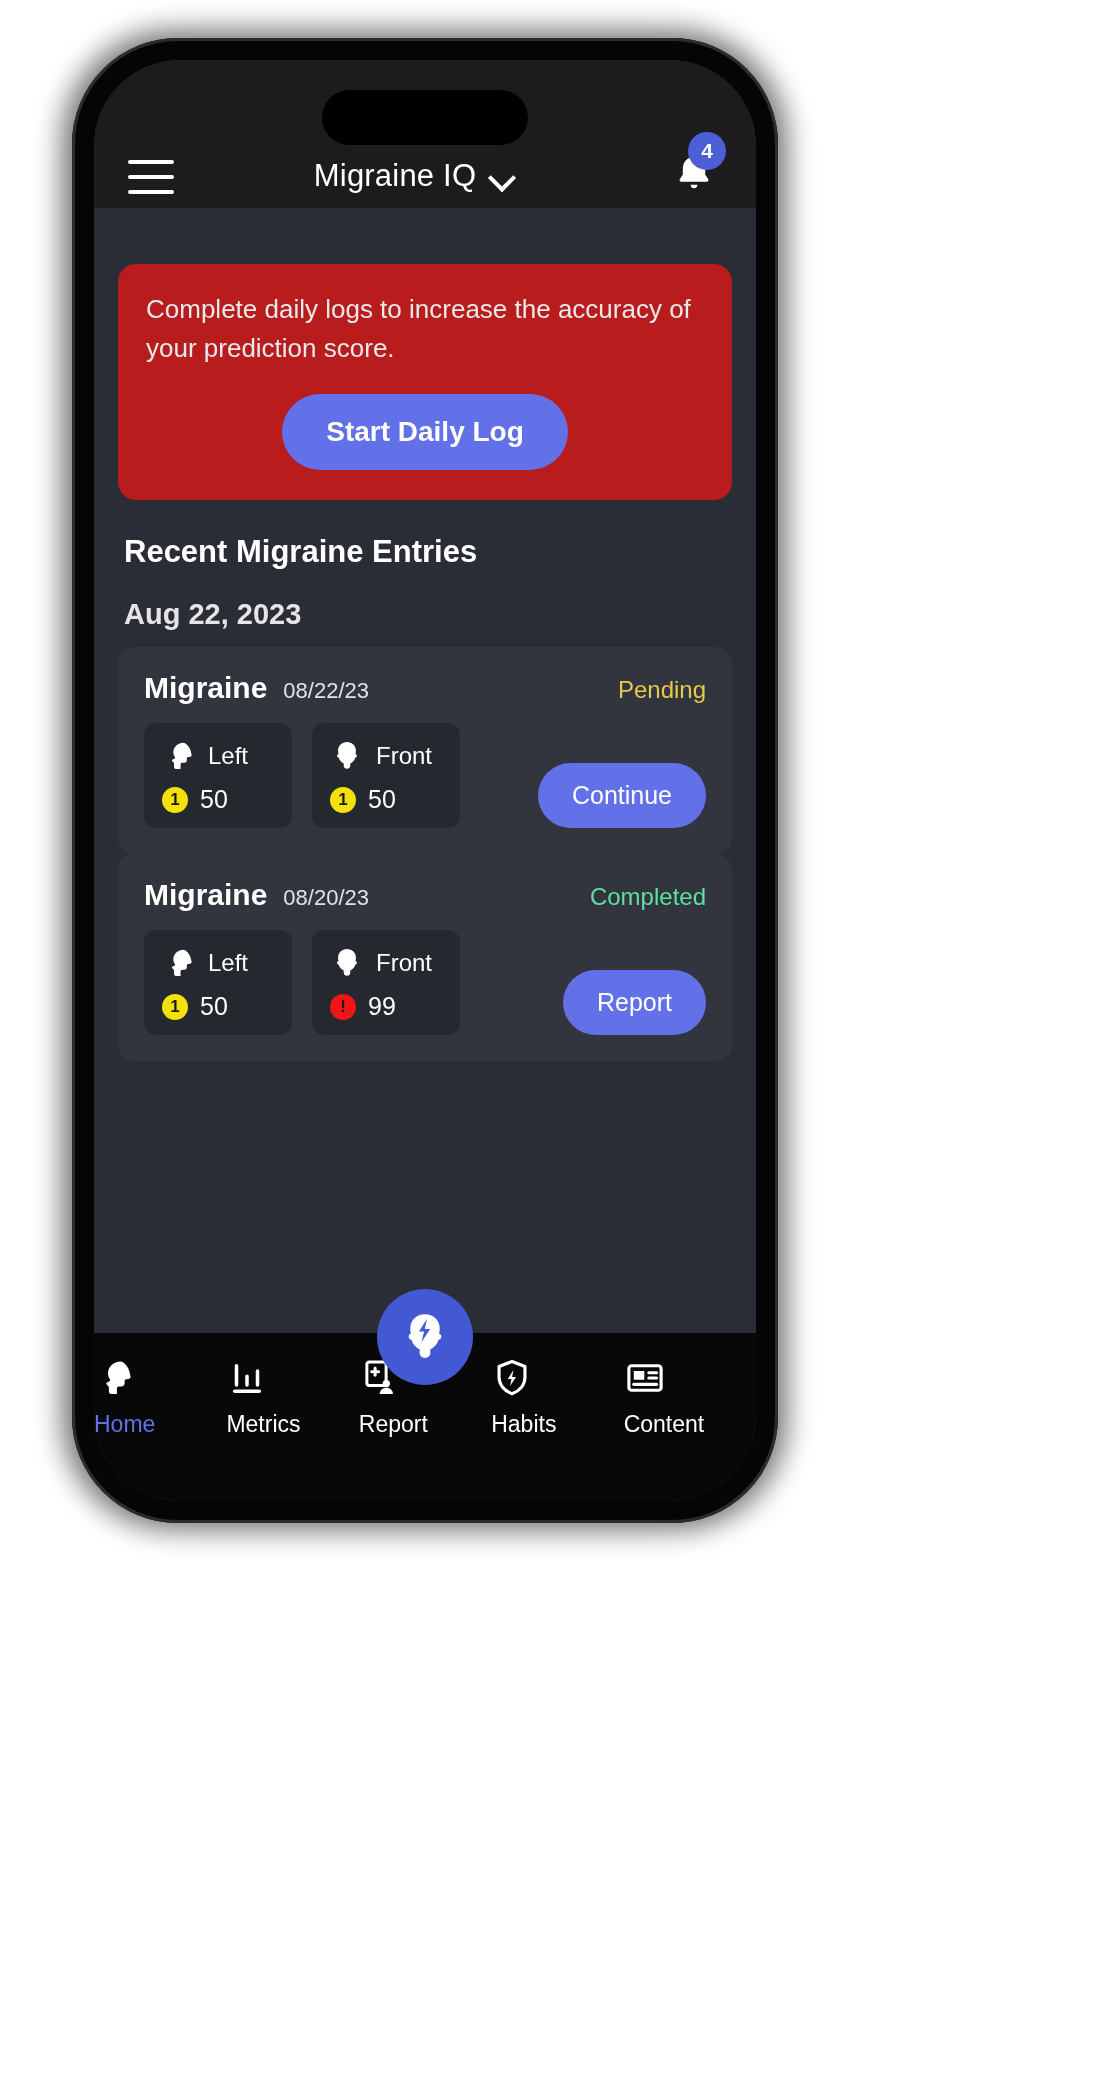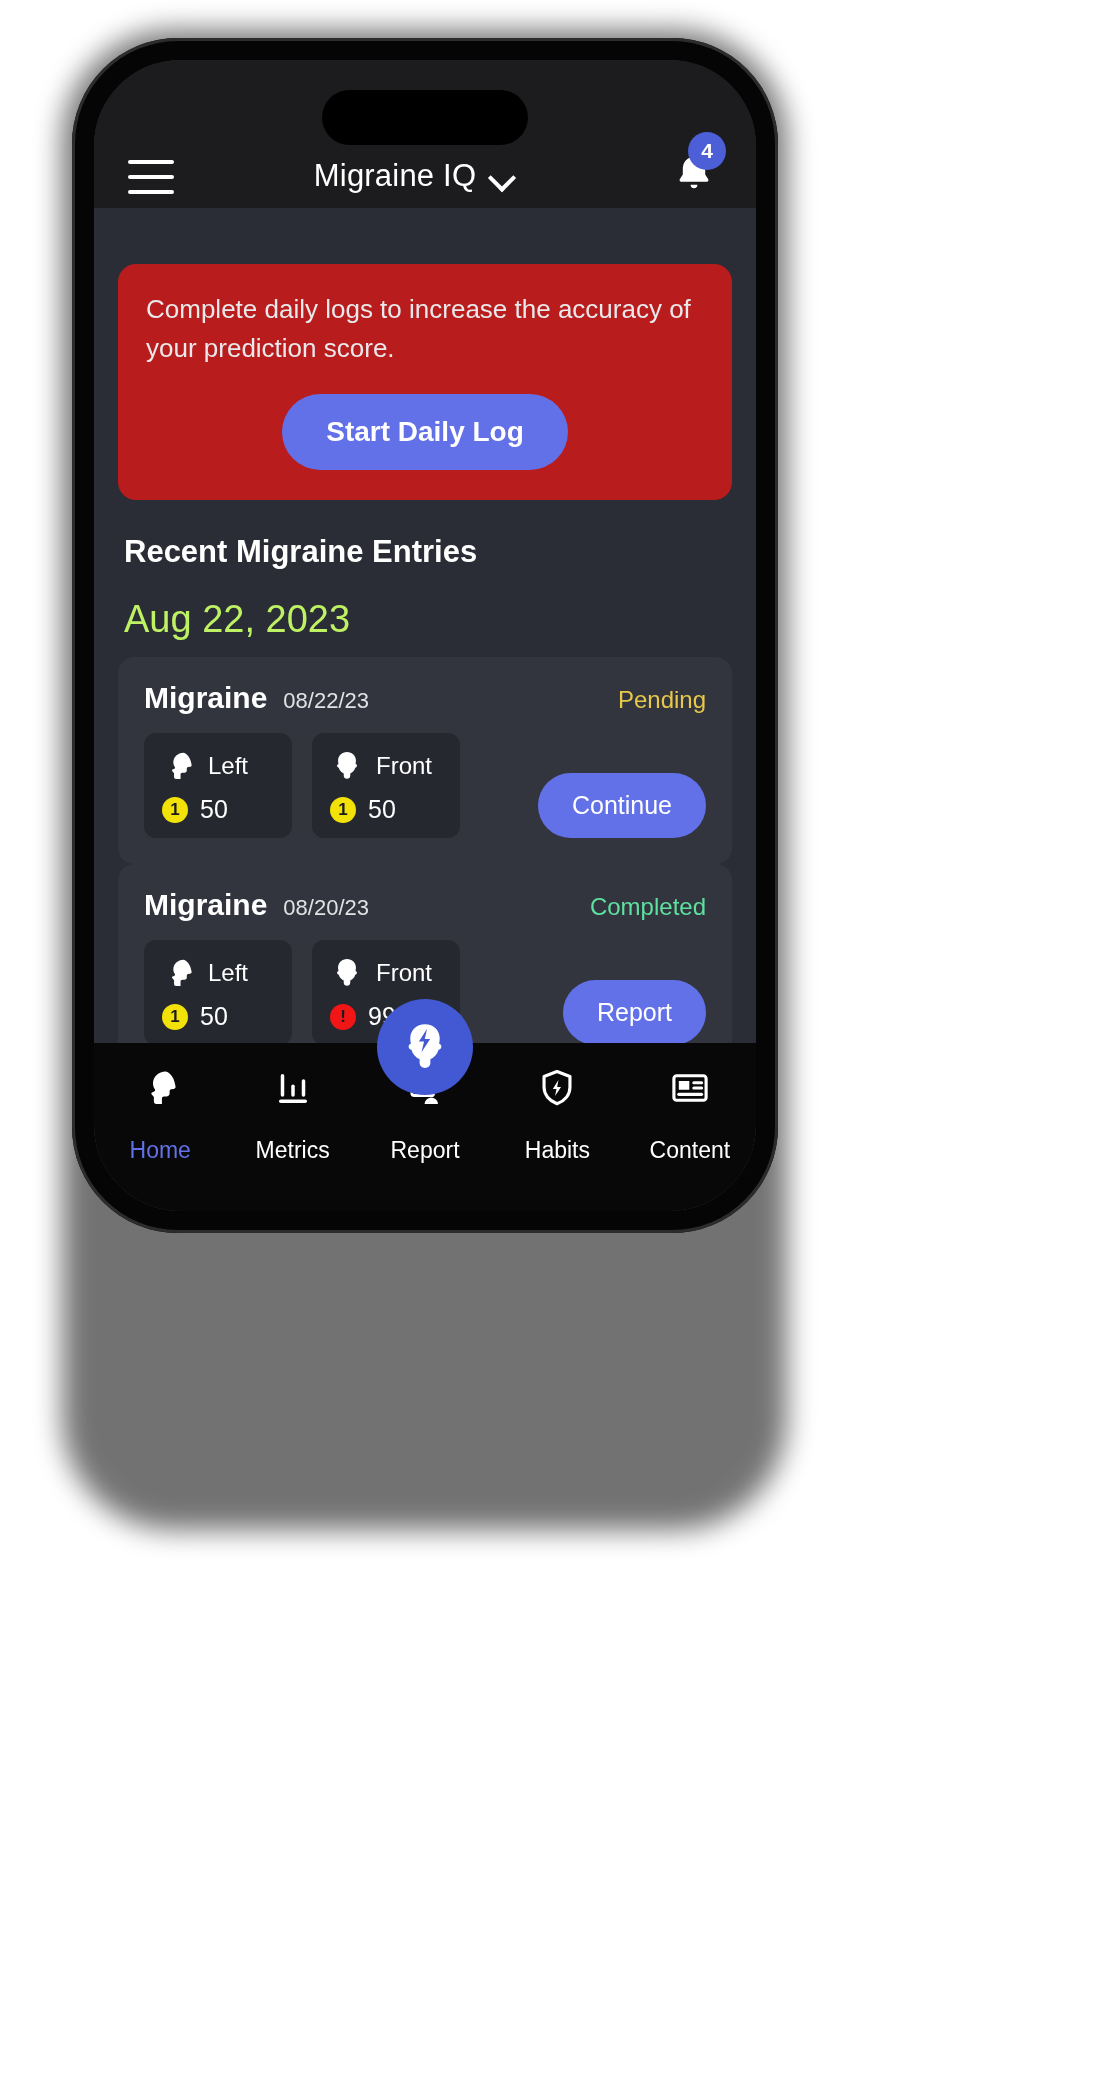--- a/index.html
+++ b/index.html
@@ -26,21 +26,21 @@
     width: 725px; height: 1500px;
     border-radius: 112px;
     background: #000;
     filter: blur(14px);
     opacity: .55;
   }
 
   .device {
     position: absolute;
     left: 72px; top: 38px;
-    width: 706px; height: 1195px;
+    width: 706px; height: 1485px;
     border-radius: 106px;
     background: #050505;
     padding: 22px;
     box-shadow: 0 0 0 3px #2c2c2e inset;
   }
 
   .screen {
     position: relative;
     width: 100%; height: 100%;
     border-radius: 86px;
@@ -117,21 +117,21 @@
   .cta-row { display: flex; justify-content: center; margin-top: 26px; }
   .cta {
     background: #6271e8; color: #fff;
     font-size: 28px; font-weight: bold;
     border: none; border-radius: 40px;
     padding: 22px 44px;
     cursor: pointer;
   }
 
   .section-title { color: #fff; font-size: 31px; font-weight: bold; margin: 34px 0 0 6px; }
-  .date-label   { color: #bef264; font-size: 38px; font-weight: normal; margin: 28px 0 16px 6px; }
+  .date-label   { color: #e5e5e5; font-size: 29px; font-weight: bold; margin: 28px 0 16px 6px; }
 
   .entry-card {
     background: #32353d;
     border-radius: 16px;
     padding: 24px 26px 26px 26px;
   }
   .entry-head { display: flex; align-items: baseline; }
   .entry-name { color: #fff; font-size: 30px; font-weight: bold; }
   .entry-date { color: #e2e2e6; font-size: 22px; margin-left: 16px; }
   .entry-status { margin-left: auto; font-size: 24px; }
@@ -184,21 +184,21 @@
     height: 168px;
     background: #080808;
     display: flex;
     align-items: flex-start;
     padding-top: 24px;
     z-index: 20;
   }
   .nav-item {
     flex: 1 1 0;
     display: flex; flex-direction: column;
-    align-items: center; gap: 28px;
+    align-items: flex-start; gap: 12px;
     cursor: pointer;
   }
   .nav-label { font-size: 23px; color: #fff; }
   .nav-item.active .nav-label { color: #6271e8; }
 
   svg { display: block; }
 </style>
 </head>
 <body>
 

